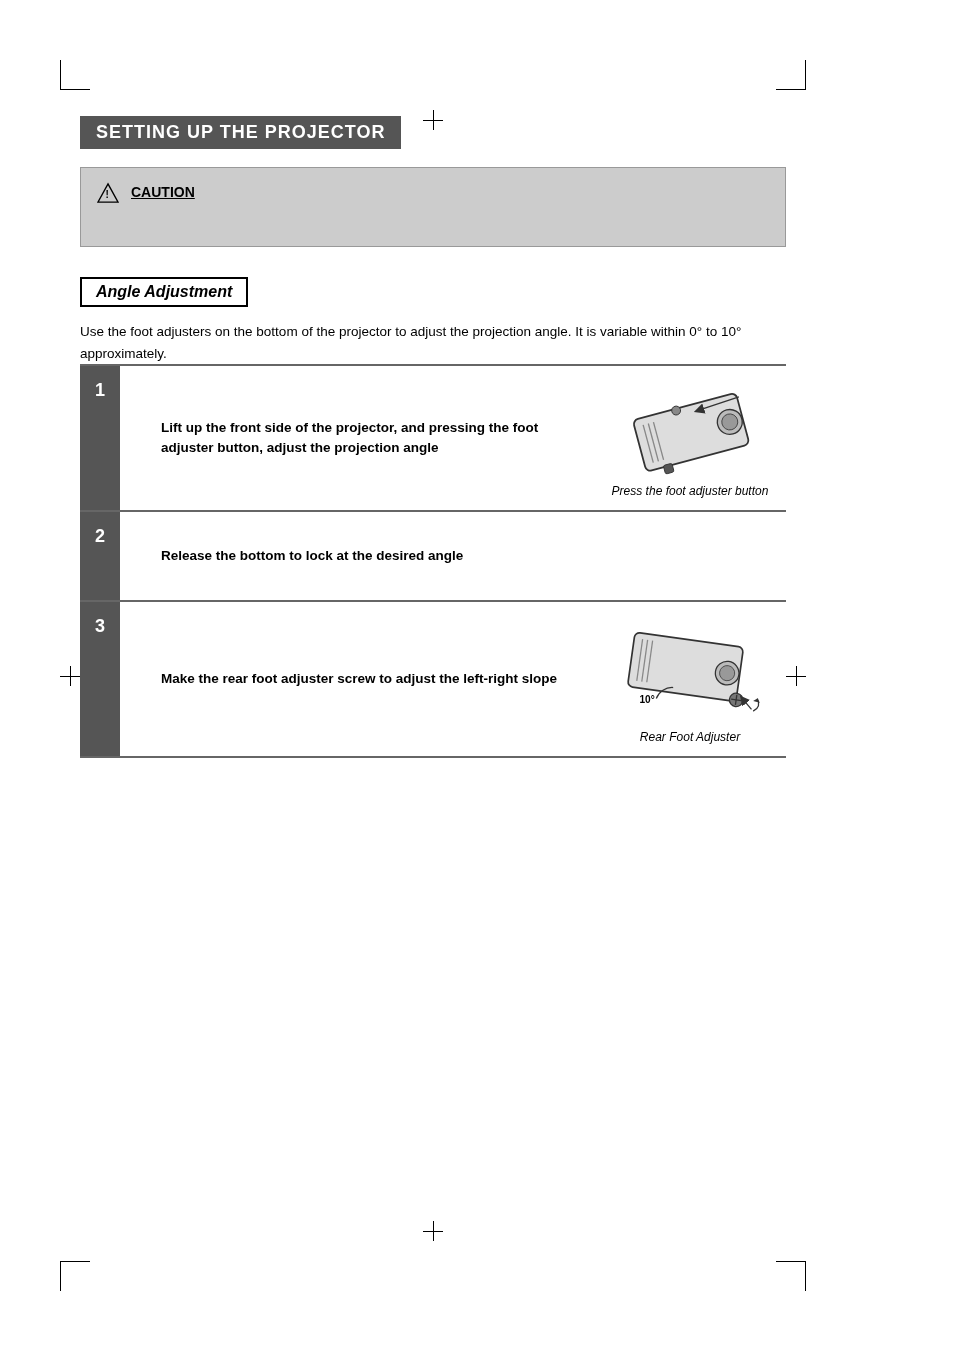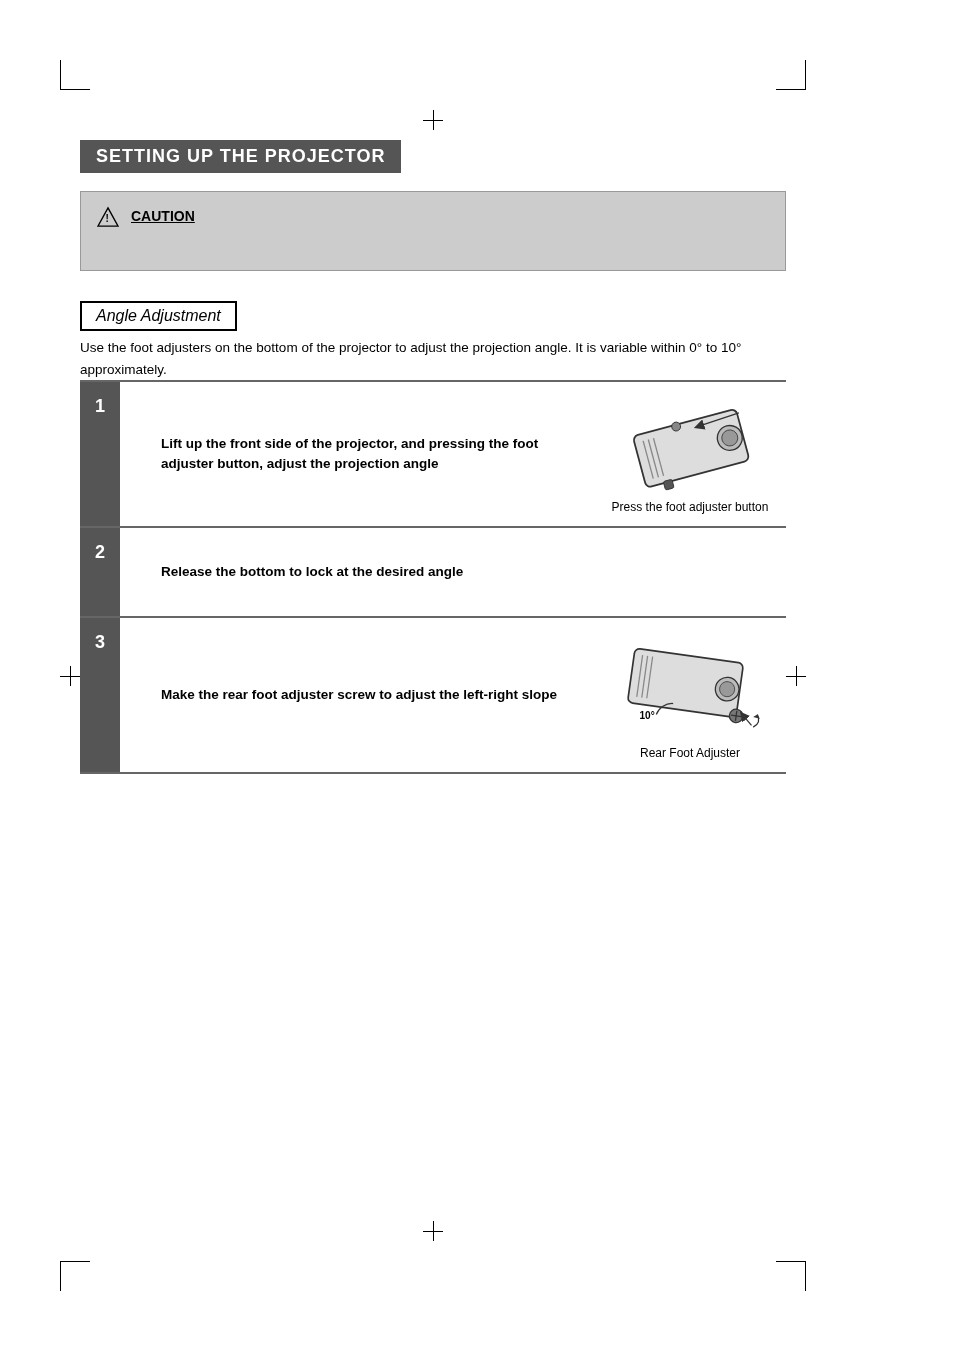--- a/index.html
+++ b/index.html
@@ -9,21 +9,21 @@
       background: #fff;
       font-family: Arial, sans-serif;
       font-size: 14px;
       color: #000;
       position: relative;
     }
 
     .page {
       width: 866px;
       min-height: 1351px;
-      padding: 80px 80px;
+      padding: 56px 80px;
       position: relative;
     }
 
     
     .corner-mark {
       position: absolute;
       width: 30px;
       height: 30px;
       border-color: #000;
       border-style: solid;
@@ -89,24 +89,24 @@
       font-size: 14px;
       text-decoration: underline;
       text-align: right;
     }
 
     
     .subsection-title {
       display: inline-block;
       border: 2px solid #000;
       font-style: italic;
-      font-weight: normal;
+      font-weight: bold;
       font-size: 16px;
       padding: 4px 14px;
-      margin-bottom: 6px;
+      margin-bottom: 14px;
     }
 
     
     .intro-text {
       font-size: 13.5px;
       line-height: 1.6;
       margin-bottom: 0;
     }
 
     
@@ -157,20 +157,21 @@
       display: flex;
       flex-direction: column;
       align-items: center;
       min-width: 160px;
     }
 
     .step-image .caption {
       font-size: 12px;
       margin-top: 6px;
       text-align: center;
+      font-style: italic;
     }
 
     
     .projector-svg {
       width: 160px;
       height: 100px;
     }
 
     .projector-svg2 {
       width: 160px;

